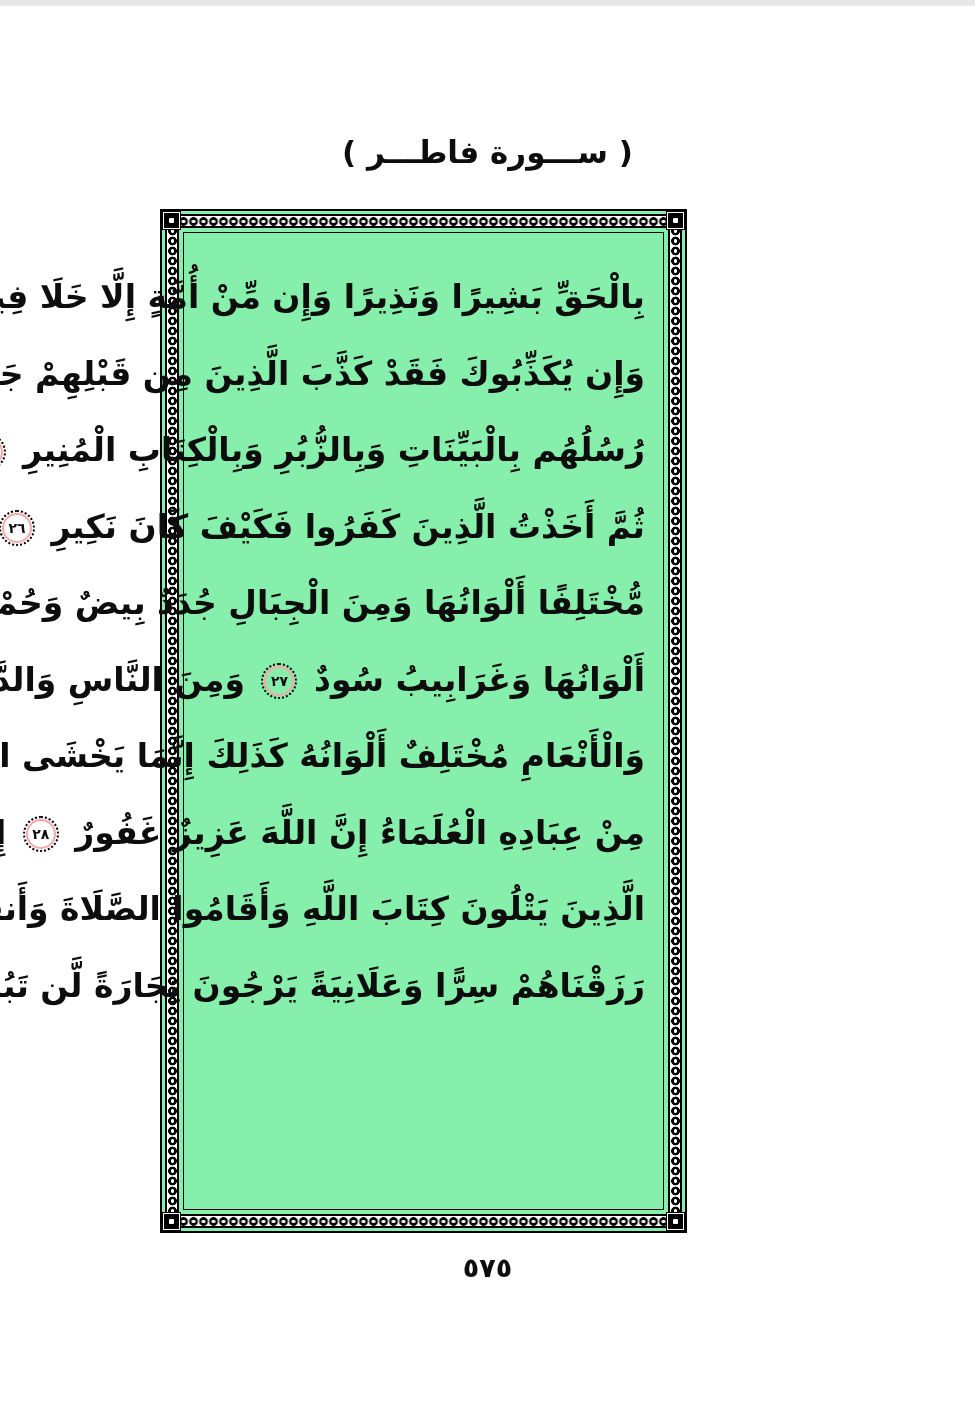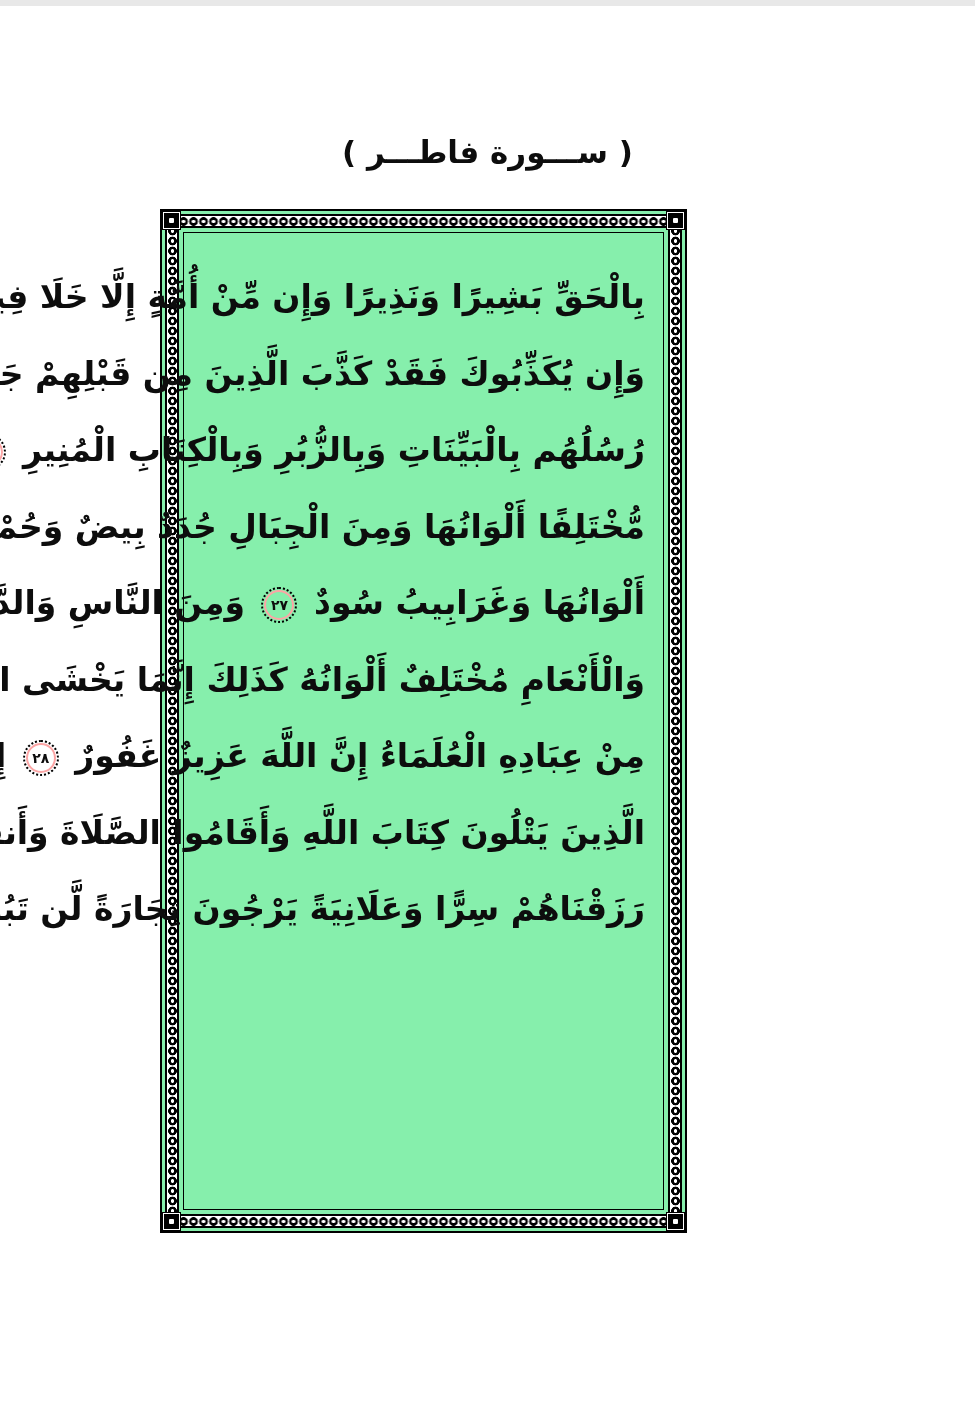--- a/index.html
+++ b/index.html
@@ -156,23 +156,25 @@
     <div class="corner corner-tl"></div>
     <div class="corner corner-tr"></div>
     <div class="corner corner-bl"></div>
     <div class="corner corner-br"></div>
     <div class="inner-rect"></div>
 
     <div class="text-area">
         <div class="quran-line"><span class="ayah-text">بِالْحَقِّ بَشِيرًا وَنَذِيرًا وَإِن مِّنْ أُمَّةٍ إِلَّا خَلَا فِيهَا نَذِيرٌ</span> </div>
         <div class="quran-line"><span class="ayah-text">وَإِن يُكَذِّبُوكَ فَقَدْ كَذَّبَ الَّذِينَ مِن قَبْلِهِمْ جَاءَتْهُمْ</span></div>
         <div class="quran-line"><span class="ayah-text">رُسُلُهُم بِالْبَيِّنَاتِ وَبِالزُّبُرِ وَبِالْكِتَابِ الْمُنِيرِ</span> <span class="verse-badge">٢٥</span></div>
+        <div class="quran-line"><span class="ayah-text">ثُمَّ أَخَذْتُ الَّذِينَ كَفَرُوا فَكَيْفَ كَانَ نَكِيرِ</span> <span class="verse-badge">٢٦</span> <span class="ayah-text">أَلَمْ</span></div>
         <div class="quran-line"><span class="ayah-text">مُّخْتَلِفًا أَلْوَانُهَا وَمِنَ الْجِبَالِ جُدَدٌ بِيضٌ وَحُمْرٌ مُّخْتَلِفٌ</span></div>
         <div class="quran-line"><span class="ayah-text">أَلْوَانُهَا وَغَرَابِيبُ سُودٌ</span> <span class="verse-badge">٢٧</span> <span class="ayah-text">وَمِنَ النَّاسِ وَالدَّوَابِّ</span></div>
         <div class="quran-line"><span class="ayah-text">وَالْأَنْعَامِ مُخْتَلِفٌ أَلْوَانُهُ كَذَلِكَ إِنَّمَا يَخْشَى اللَّهَ</span></div>
         <div class="quran-line"><span class="ayah-text">مِنْ عِبَادِهِ الْعُلَمَاءُ إِنَّ اللَّهَ عَزِيزٌ غَفُورٌ</span> <span class="verse-badge">٢٨</span> <span class="ayah-text">إِنَّ</span></div>
         <div class="quran-line"><span class="ayah-text">الَّذِينَ يَتْلُونَ كِتَابَ اللَّهِ وَأَقَامُوا الصَّلَاةَ وَأَنفَقُوا مِمَّا</span></div>
         <div class="quran-line"><span class="ayah-text">رَزَقْنَاهُمْ سِرًّا وَعَلَانِيَةً يَرْجُونَ تِجَارَةً لَّن تَبُورَ</span> <span class="verse-badge">٢٩</span></div>
       </div>
   </div>
 
+  <div class="page-number">٥٧٥</div>
 
 </div>
 
 </body></html>

